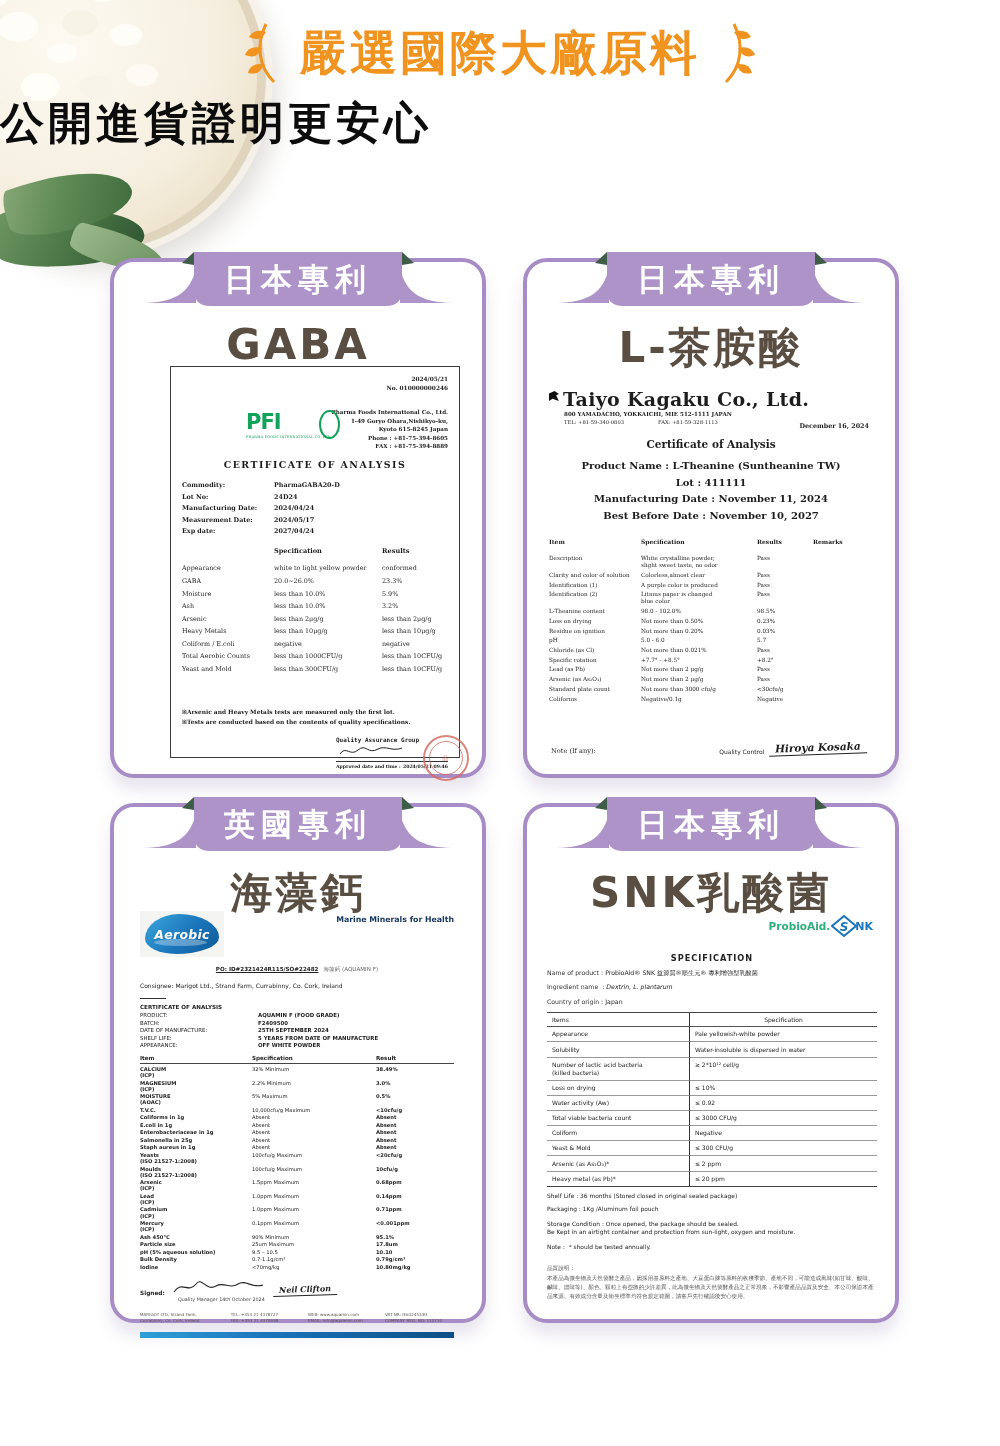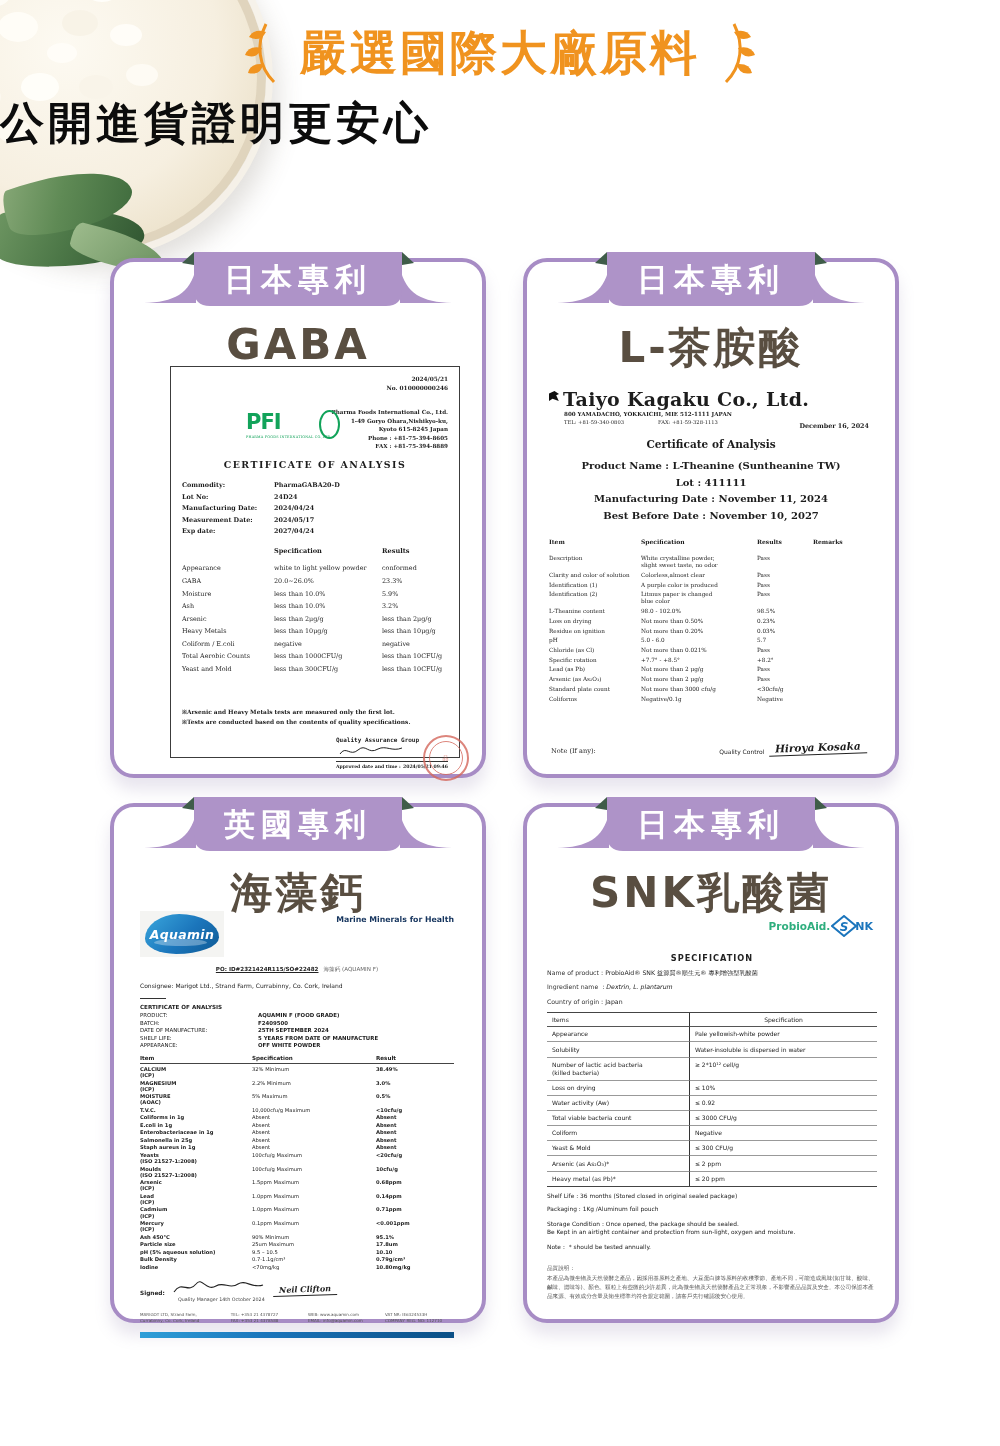--- a/index.html
+++ b/index.html
@@ -332,21 +332,21 @@
         <path d="M56 2 H264 V40 Q264 56 248 56 H72 Q56 56 56 40 Z" fill="#AE93C8"></path>
       </svg>
       <div class="ribbon-label">英國專利</div>
     </div>
     <div class="card-title">海藻鈣</div>
 
     <div class="doc3">
       <div class="d3-head">
         <div class="aq-box">
           <div class="aq-logo">
-              <span>Aquamin</span>
+              <span>Aerobic</span>
             </div>
         </div>
         <div class="d3-tagline">Marine Minerals for Health</div>
       </div>
       <div class="d3-po">
         <b>PO: ID#2321424R115/SO#22482</b><span>海藻鈣 (AQUAMIN F)</span>
       </div>
       <div class="d3-consignee">Consignee: Marigot Ltd., Strand Farm, Currabinny, Co. Cork, Ireland</div>
       <div class="d3-divider"></div>
       <div class="d3-coa">CERTIFICATE OF ANALYSIS</div>

